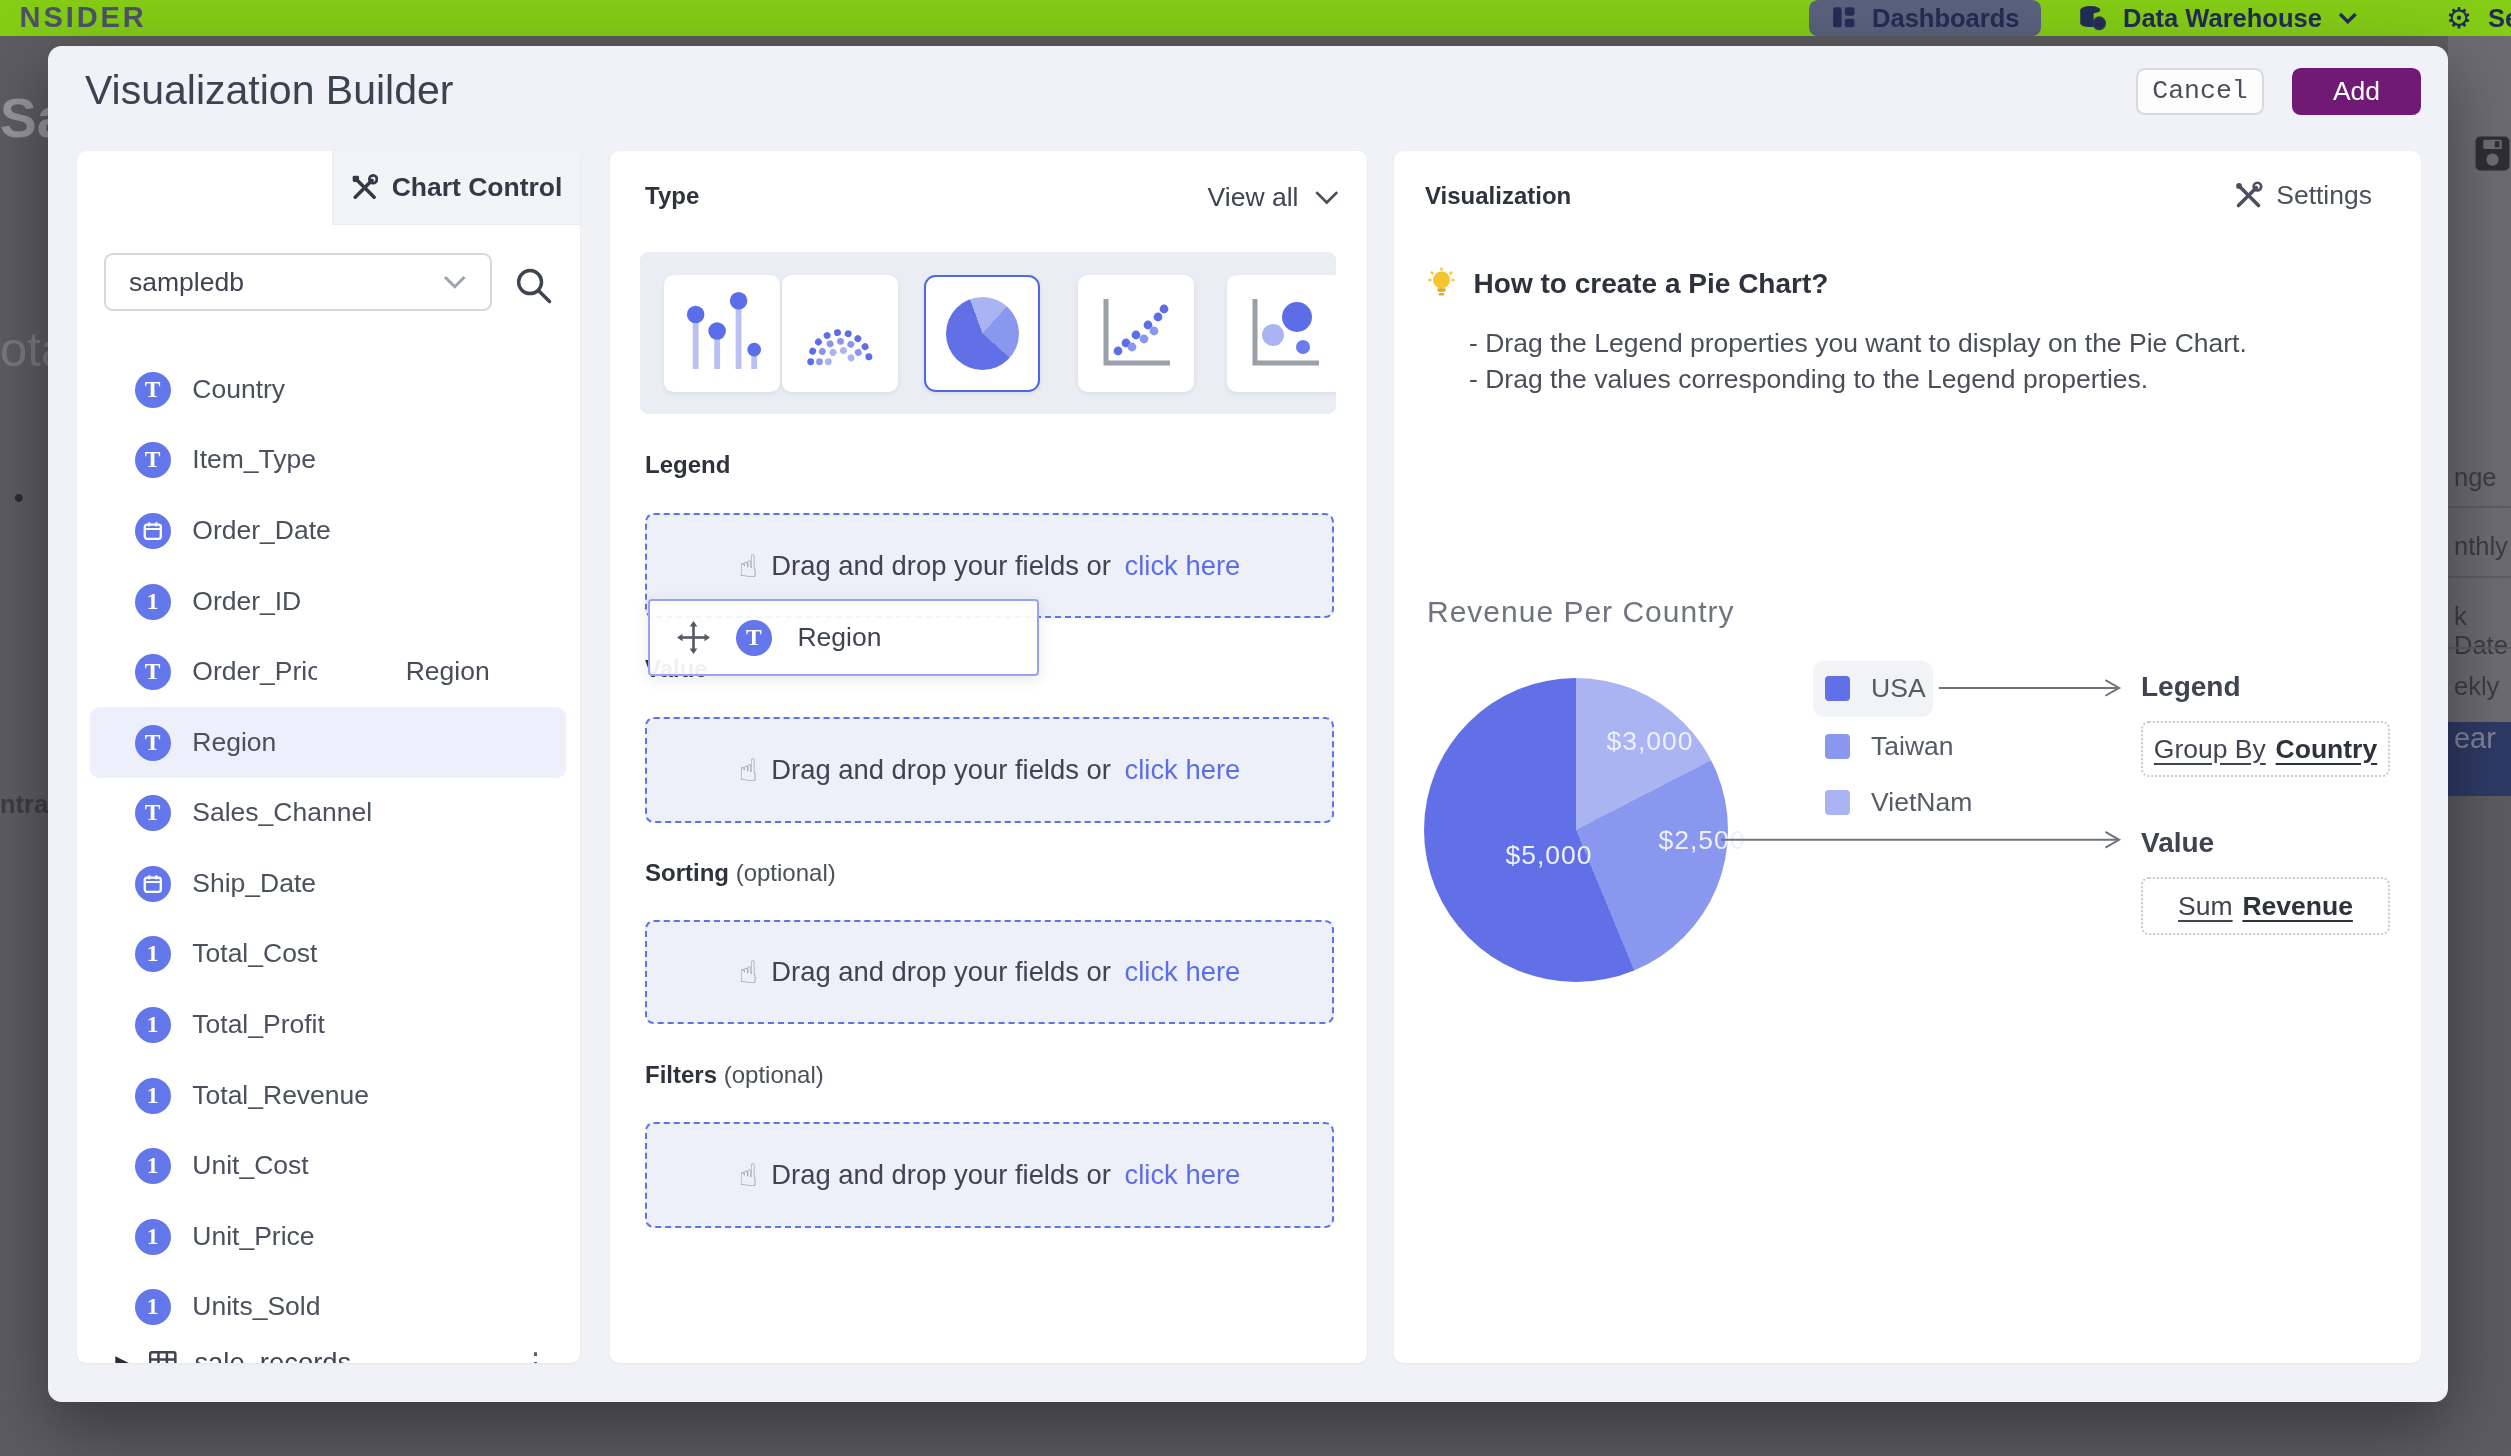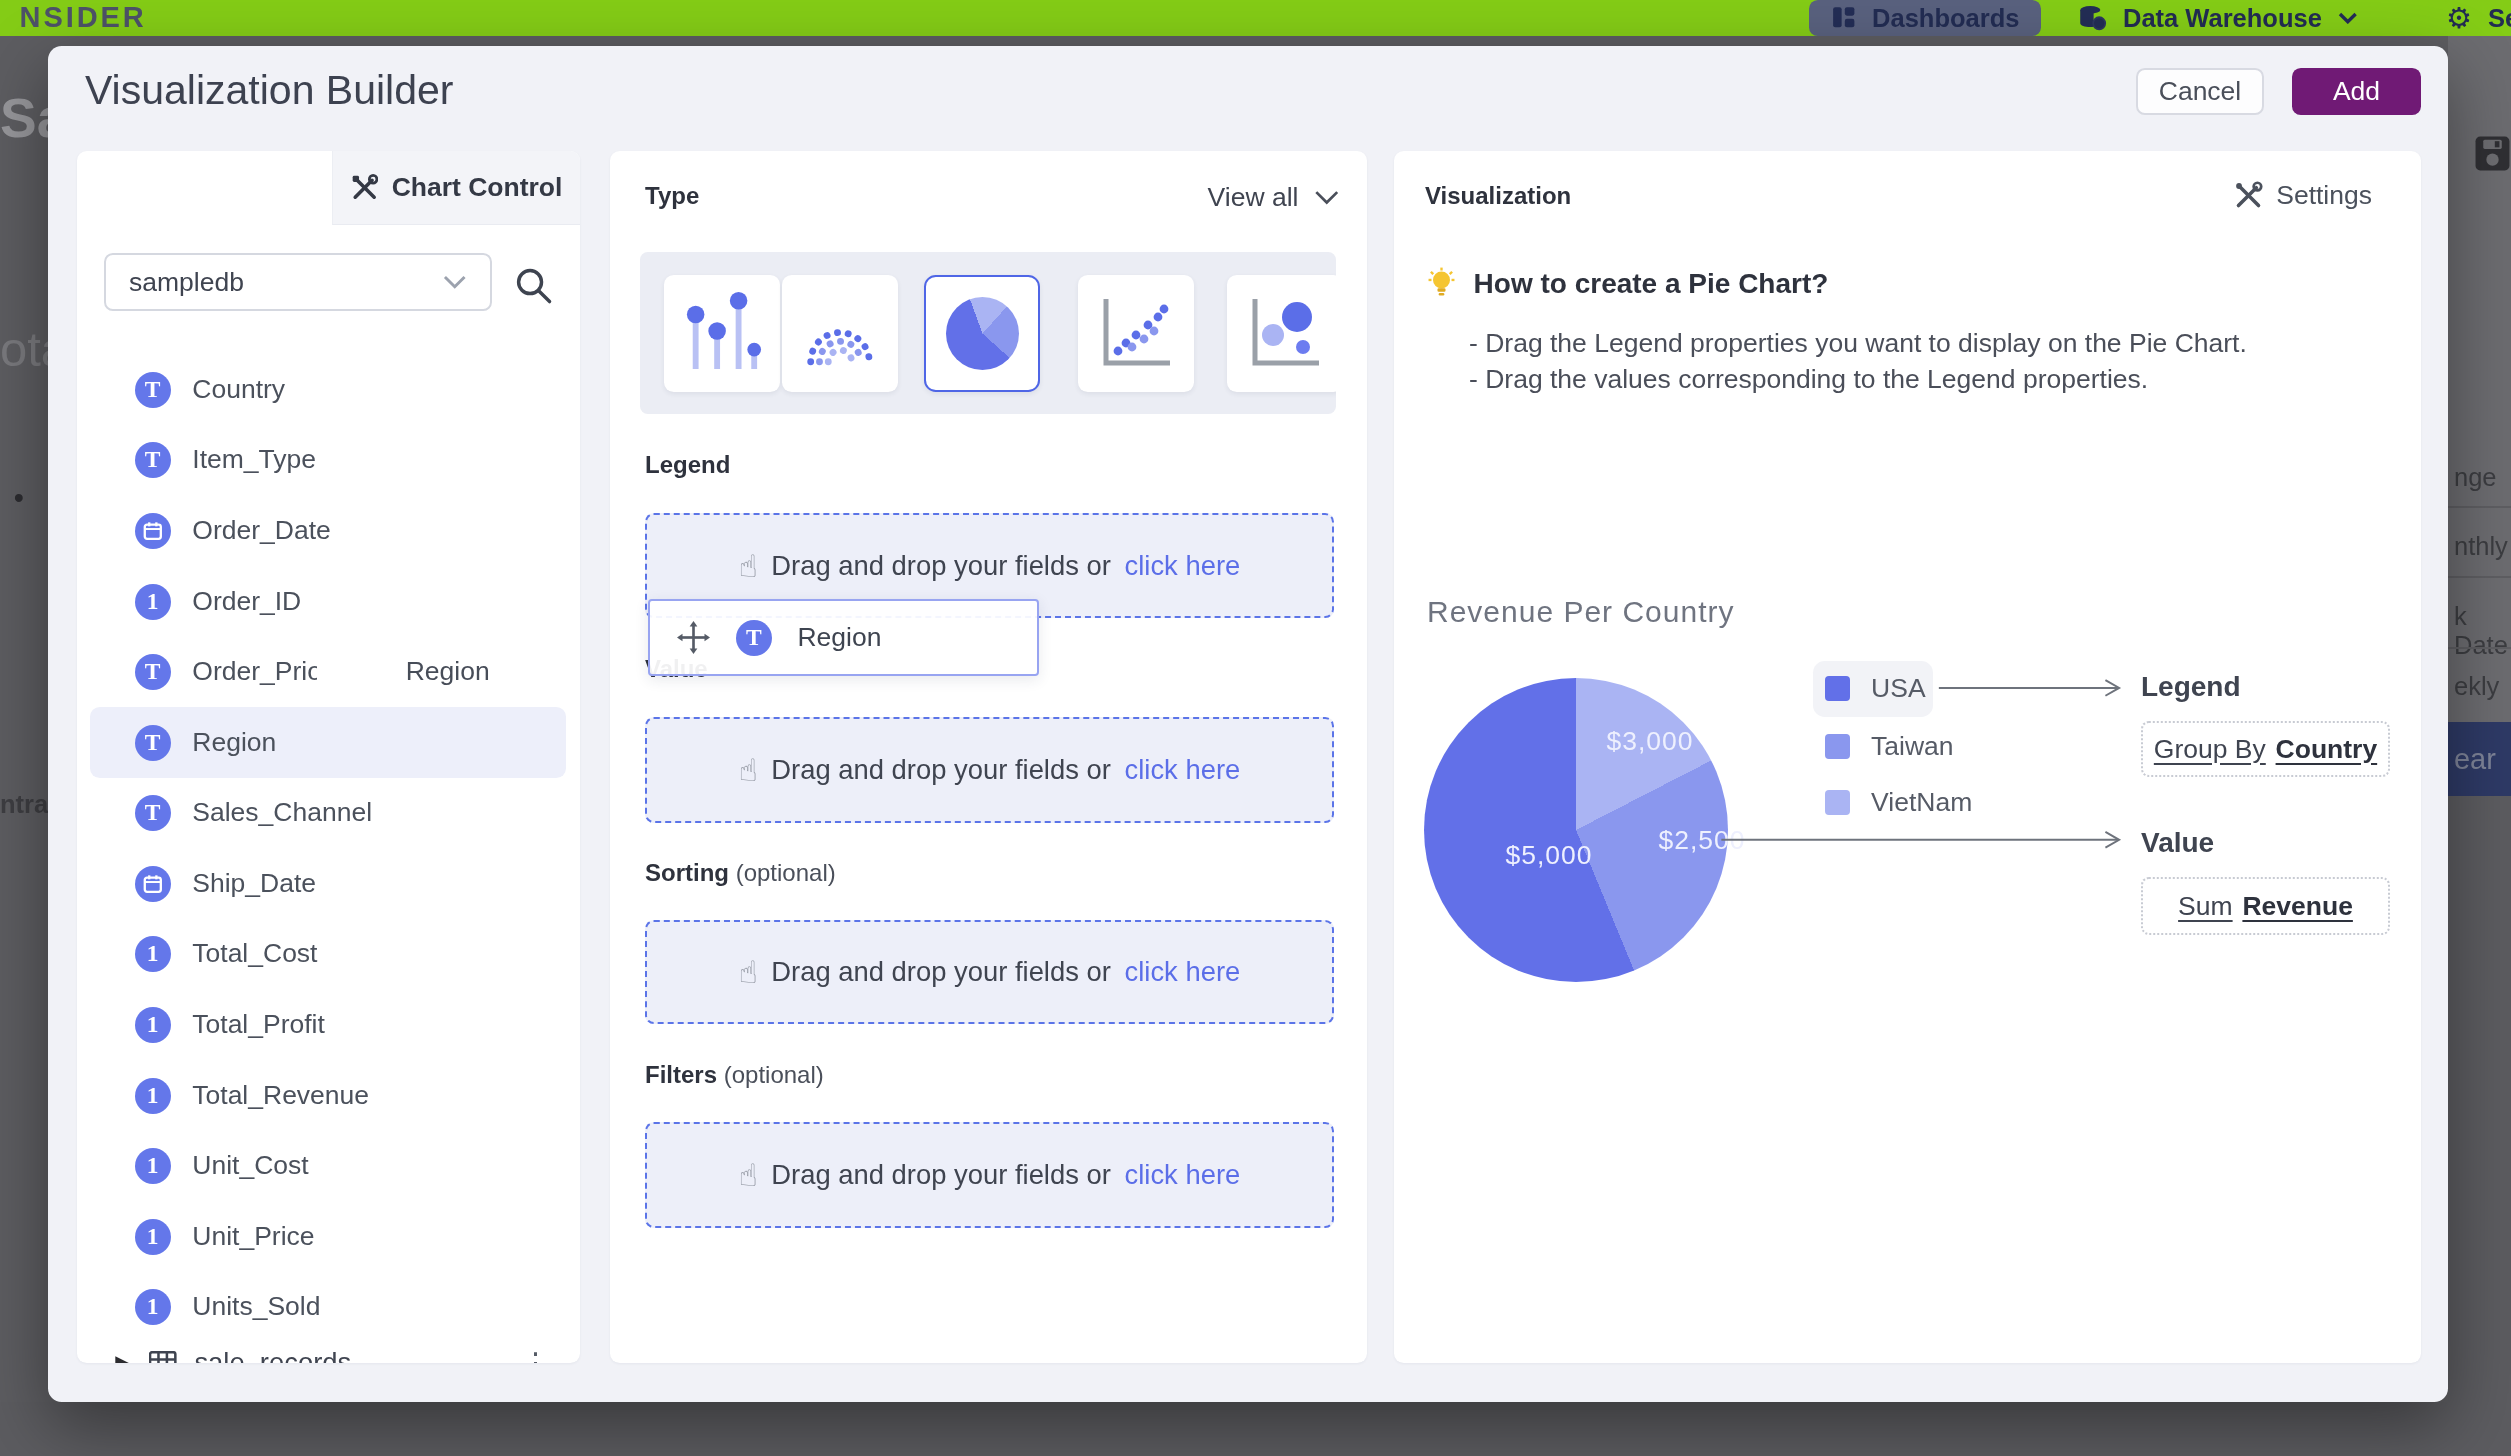--- a/index.html
+++ b/index.html
@@ -11,28 +11,28 @@
   .nav-logo{position:absolute;left:19.6px;top:1px;font-size:29px;font-weight:bold;letter-spacing:2.9px;color:#4d5268;}
   .nav-item{position:absolute;top:0;height:36px;display:flex;align-items:center;gap:16px;color:#222c52;font-size:25.5px;font-weight:bold;}
   .nav-pill{background:#59617e;border-radius:8.8px;padding:0 21.6px;}
   .ghost-left{position:absolute;z-index:1;color:#8a8a8e;}
   .right-strip{position:absolute;left:2448px;top:36px;width:63px;height:686px;background:#6c6c70;z-index:1;}
   .right-strip2{position:absolute;left:2448px;top:796px;width:63px;height:661px;background:#5c5c60;z-index:1;}
   .bottom-strip{position:absolute;left:0;top:1402px;width:2511px;height:55px;background:#5c5c60;z-index:1;}
   .menu-item{position:absolute;left:2454px;font-size:25.5px;color:#3c3d41;z-index:2;}
   .menu-sep{position:absolute;left:2448px;width:63px;height:2px;background:#5e5e62;z-index:2;}
   .menu-selected{position:absolute;left:2448px;top:722px;width:63px;height:74px;background:#2e3a66;z-index:2;
-                 display:flex;align-items:center;}
+                 display:flex;}
   .menu-selected span{color:#7e8498;font-size:29px;padding-left:5.9px;}
   
   .modal{position:absolute;left:48px;top:46px;width:2400px;height:1356px;background:#f1f2f7;
          border-radius:13.7px;box-shadow:0 23.5px 69px rgba(0,0,0,.4);z-index:10;}
   .modal-title{position:absolute;left:37px;top:20.6px;font-size:41px;font-weight:500;color:#3d4250;}
   .btn{position:absolute;top:21.6px;height:47px;border-radius:8.8px;font-size:26.5px;display:flex;align-items:center;justify-content:center;cursor:pointer;}
-  .btn-cancel{left:2088px;width:128px;background:#fdfdfe;border:2px solid #d8dae2;color:#4a4f5a;}
+  .btn-cancel{left:2088px;width:128px;background:#fdfdfe;border:2px solid #d8dae2;color:#4a4f5a;font-family:Liberation Mono, monospace;}
   .btn-add{left:2244px;width:129px;background:#701a75;color:#ffffff;}
   .card{position:absolute;background:#fff;border-radius:9.8px;box-shadow:0 1px 2.9px rgba(40,45,80,.06);overflow:hidden;}
   
   .card-left{left:29px;top:105px;width:503px;height:1212px;}
   .tab{position:absolute;top:0;height:74px;display:flex;align-items:center;justify-content:center;gap:13.7px;
        font-size:26.5px;font-weight:bold;cursor:pointer;}
   .tab-db{left:0;width:255px;color:#4c5fe4;background:#fff;}
   .tab-cc{left:255px;width:248px;color:#343945;background:#f3f4f8;border-bottom:1px solid #e9ebf1;border-left:1px solid #eceef3;}
   .select{position:absolute;left:26.5px;top:102px;width:388px;height:58px;border:2px solid #d5d8e0;border-radius:8.8px;
           background:#fff;display:flex;align-items:center;font-size:26.5px;color:#3f4450;padding:0 23.5px;}

